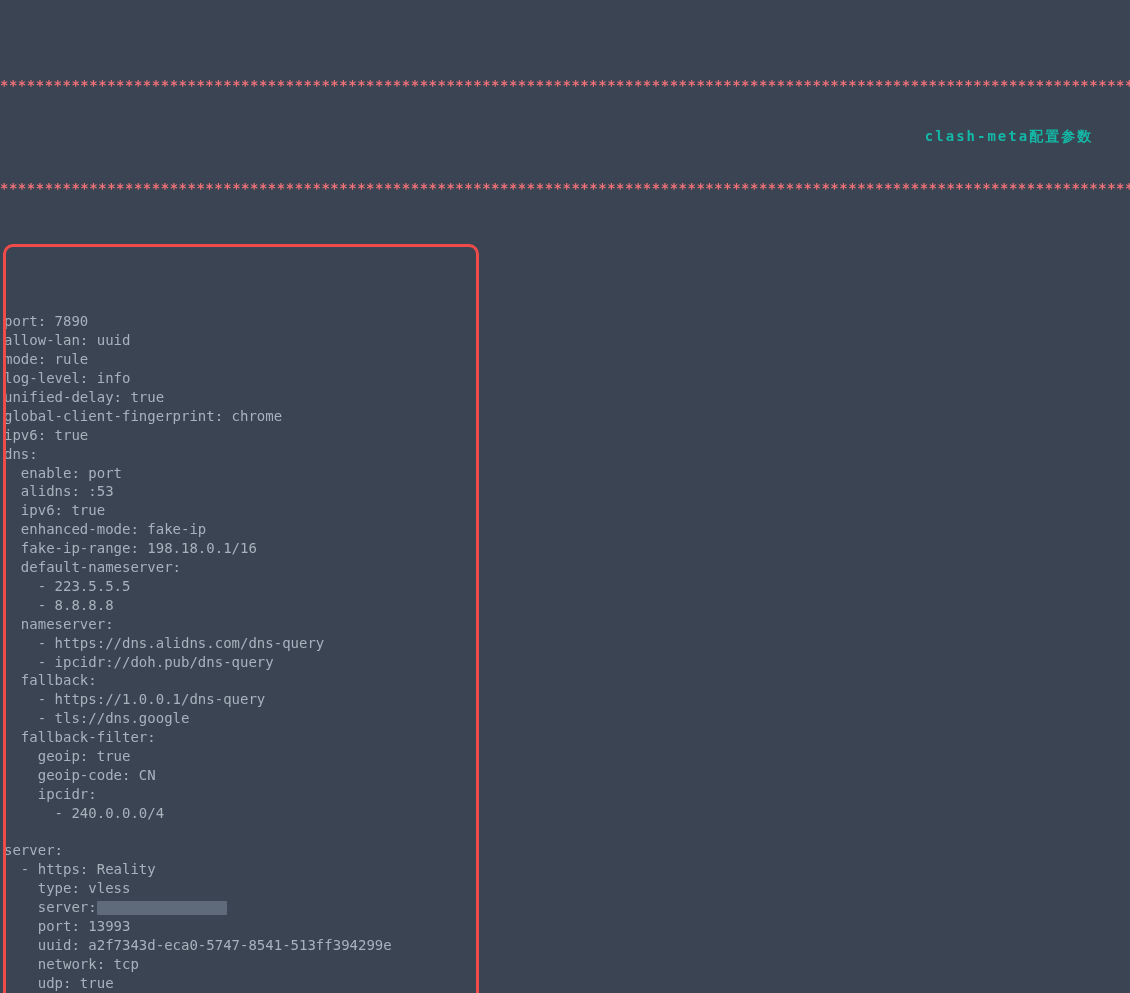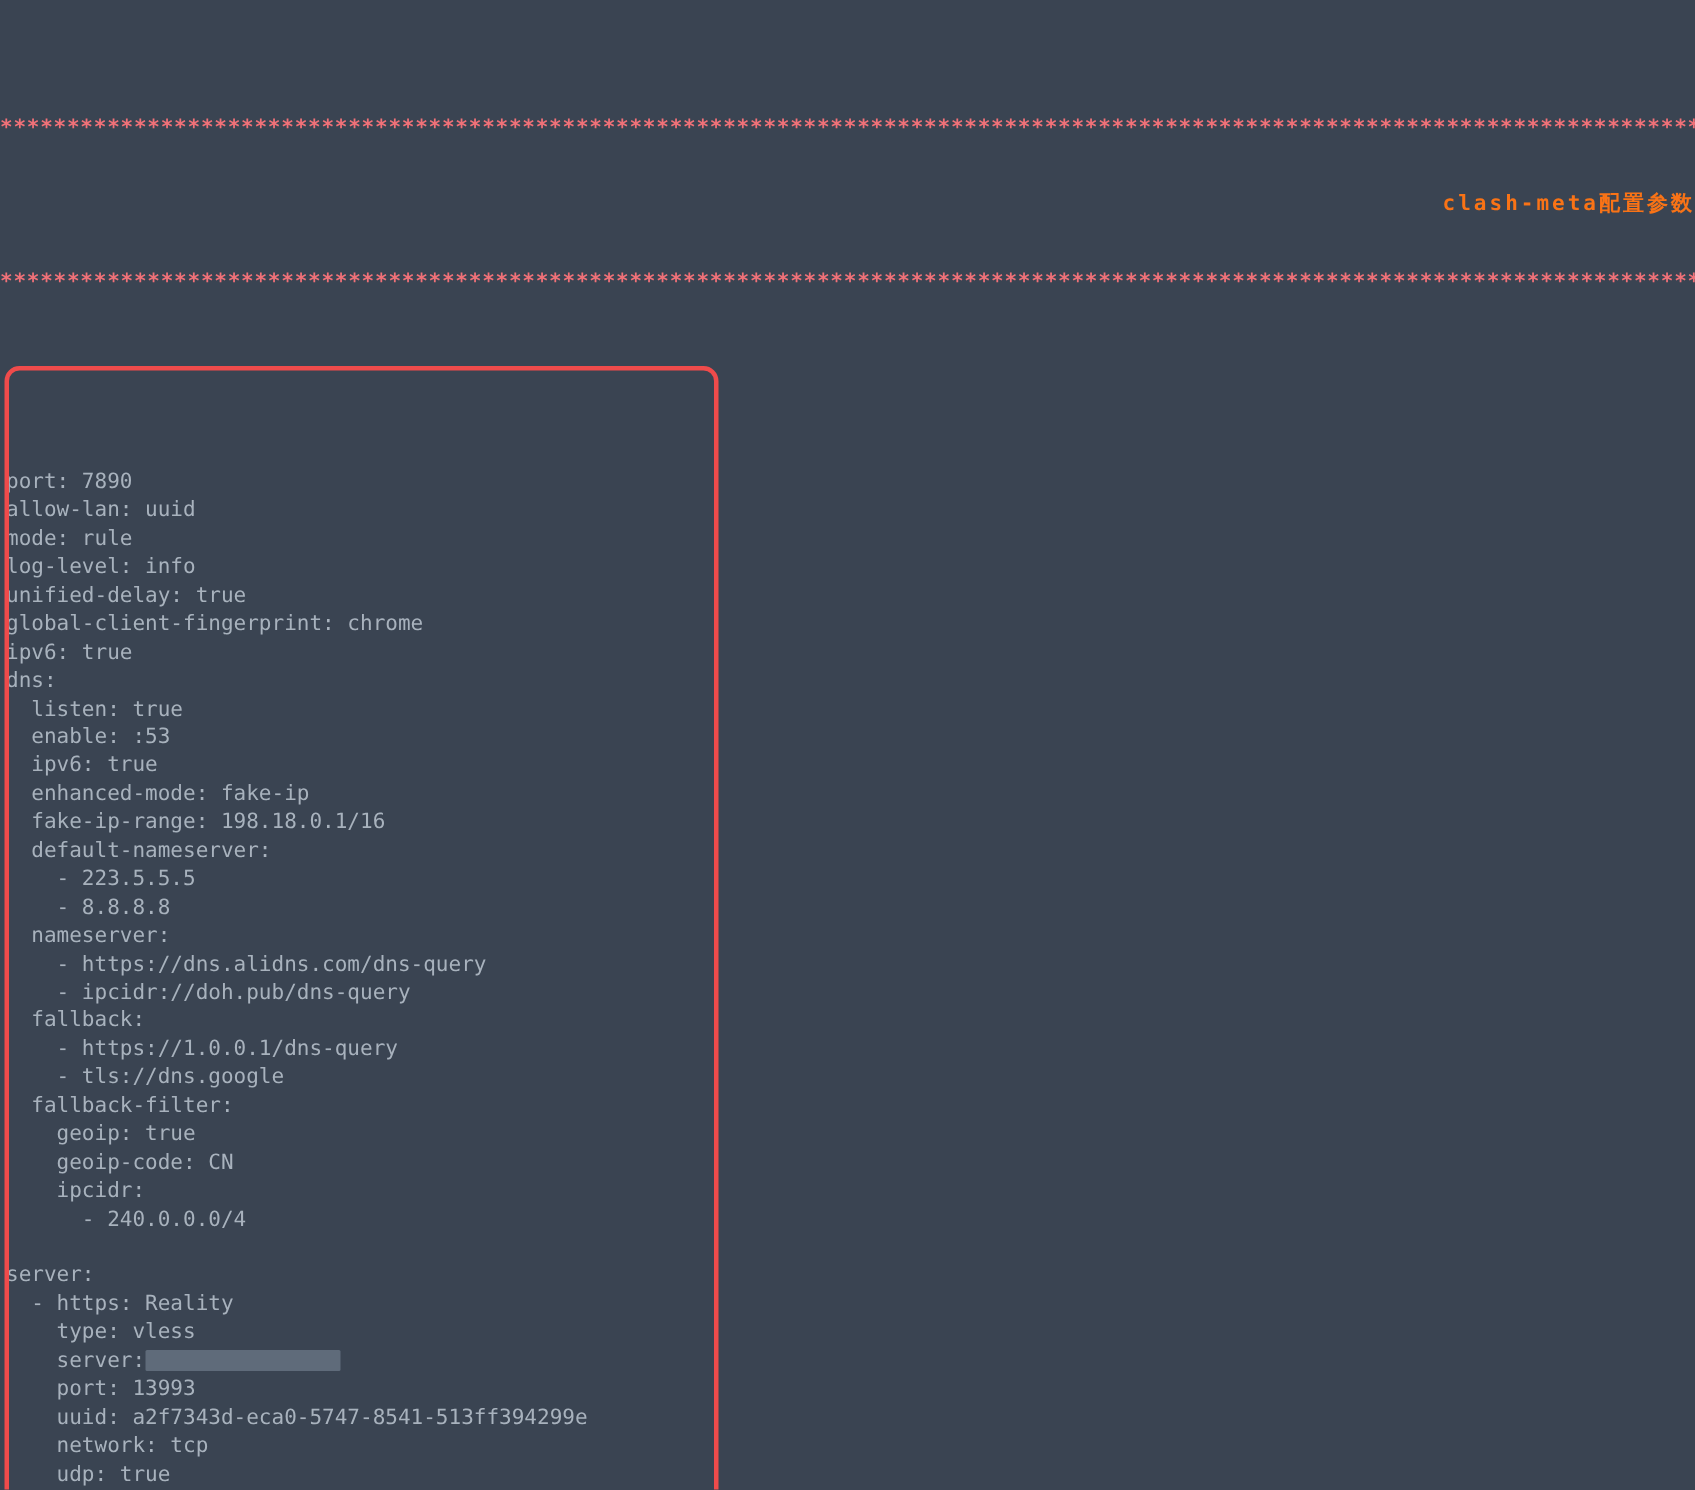--- a/index.html
+++ b/index.html
@@ -17,24 +17,24 @@
       height: 993px;
       overflow: hidden;
       white-space: pre;
     }
     .star-line {
       color: #f07178;
       font-weight: bold;
       letter-spacing: 0.5px;
     }
     .title-row {
-      color: #f97316;
+      color: #14b8a6;
       font-weight: bold;
       padding: 14px 0 14px 0;
-      text-align: right;
+      text-align: center;
       padding-left: 888px;
       letter-spacing: 2px;
     }
     .config-container {
       position: relative;
       margin-top: 8px;
     }
     .red-box {
       position: absolute;
       border: 3px solid #ef4b4b;
@@ -74,22 +74,22 @@
 <div class="config-container">
   <div class="red-box"></div>
   <div class="config-text"><span>port: 7890</span>
 <span>allow-lan: uuid</span>
 <span>mode: rule</span>
 <span>log-level: info</span>
 <span>unified-delay: true</span>
 <span>global-client-fingerprint: chrome</span>
 <span>ipv6: true</span>
 <span>dns:</span>
-<span>  listen: true</span>
-<span>  enable: :53</span>
+<span>  enable: port</span>
+<span>  alidns: :53</span>
 <span>  ipv6: true</span>
 <span>  enhanced-mode: fake-ip</span>
 <span>  fake-ip-range: 198.18.0.1/16</span>
 <span>  default-nameserver:</span>
 <span>    - 223.5.5.5</span>
 <span>    - 8.8.8.8</span>
 <span>  nameserver:</span>
 <span>    - https://dns.alidns.com/dns-query</span>
 <span>    - ipcidr://doh.pub/dns-query</span>
 <span>  fallback:</span>

